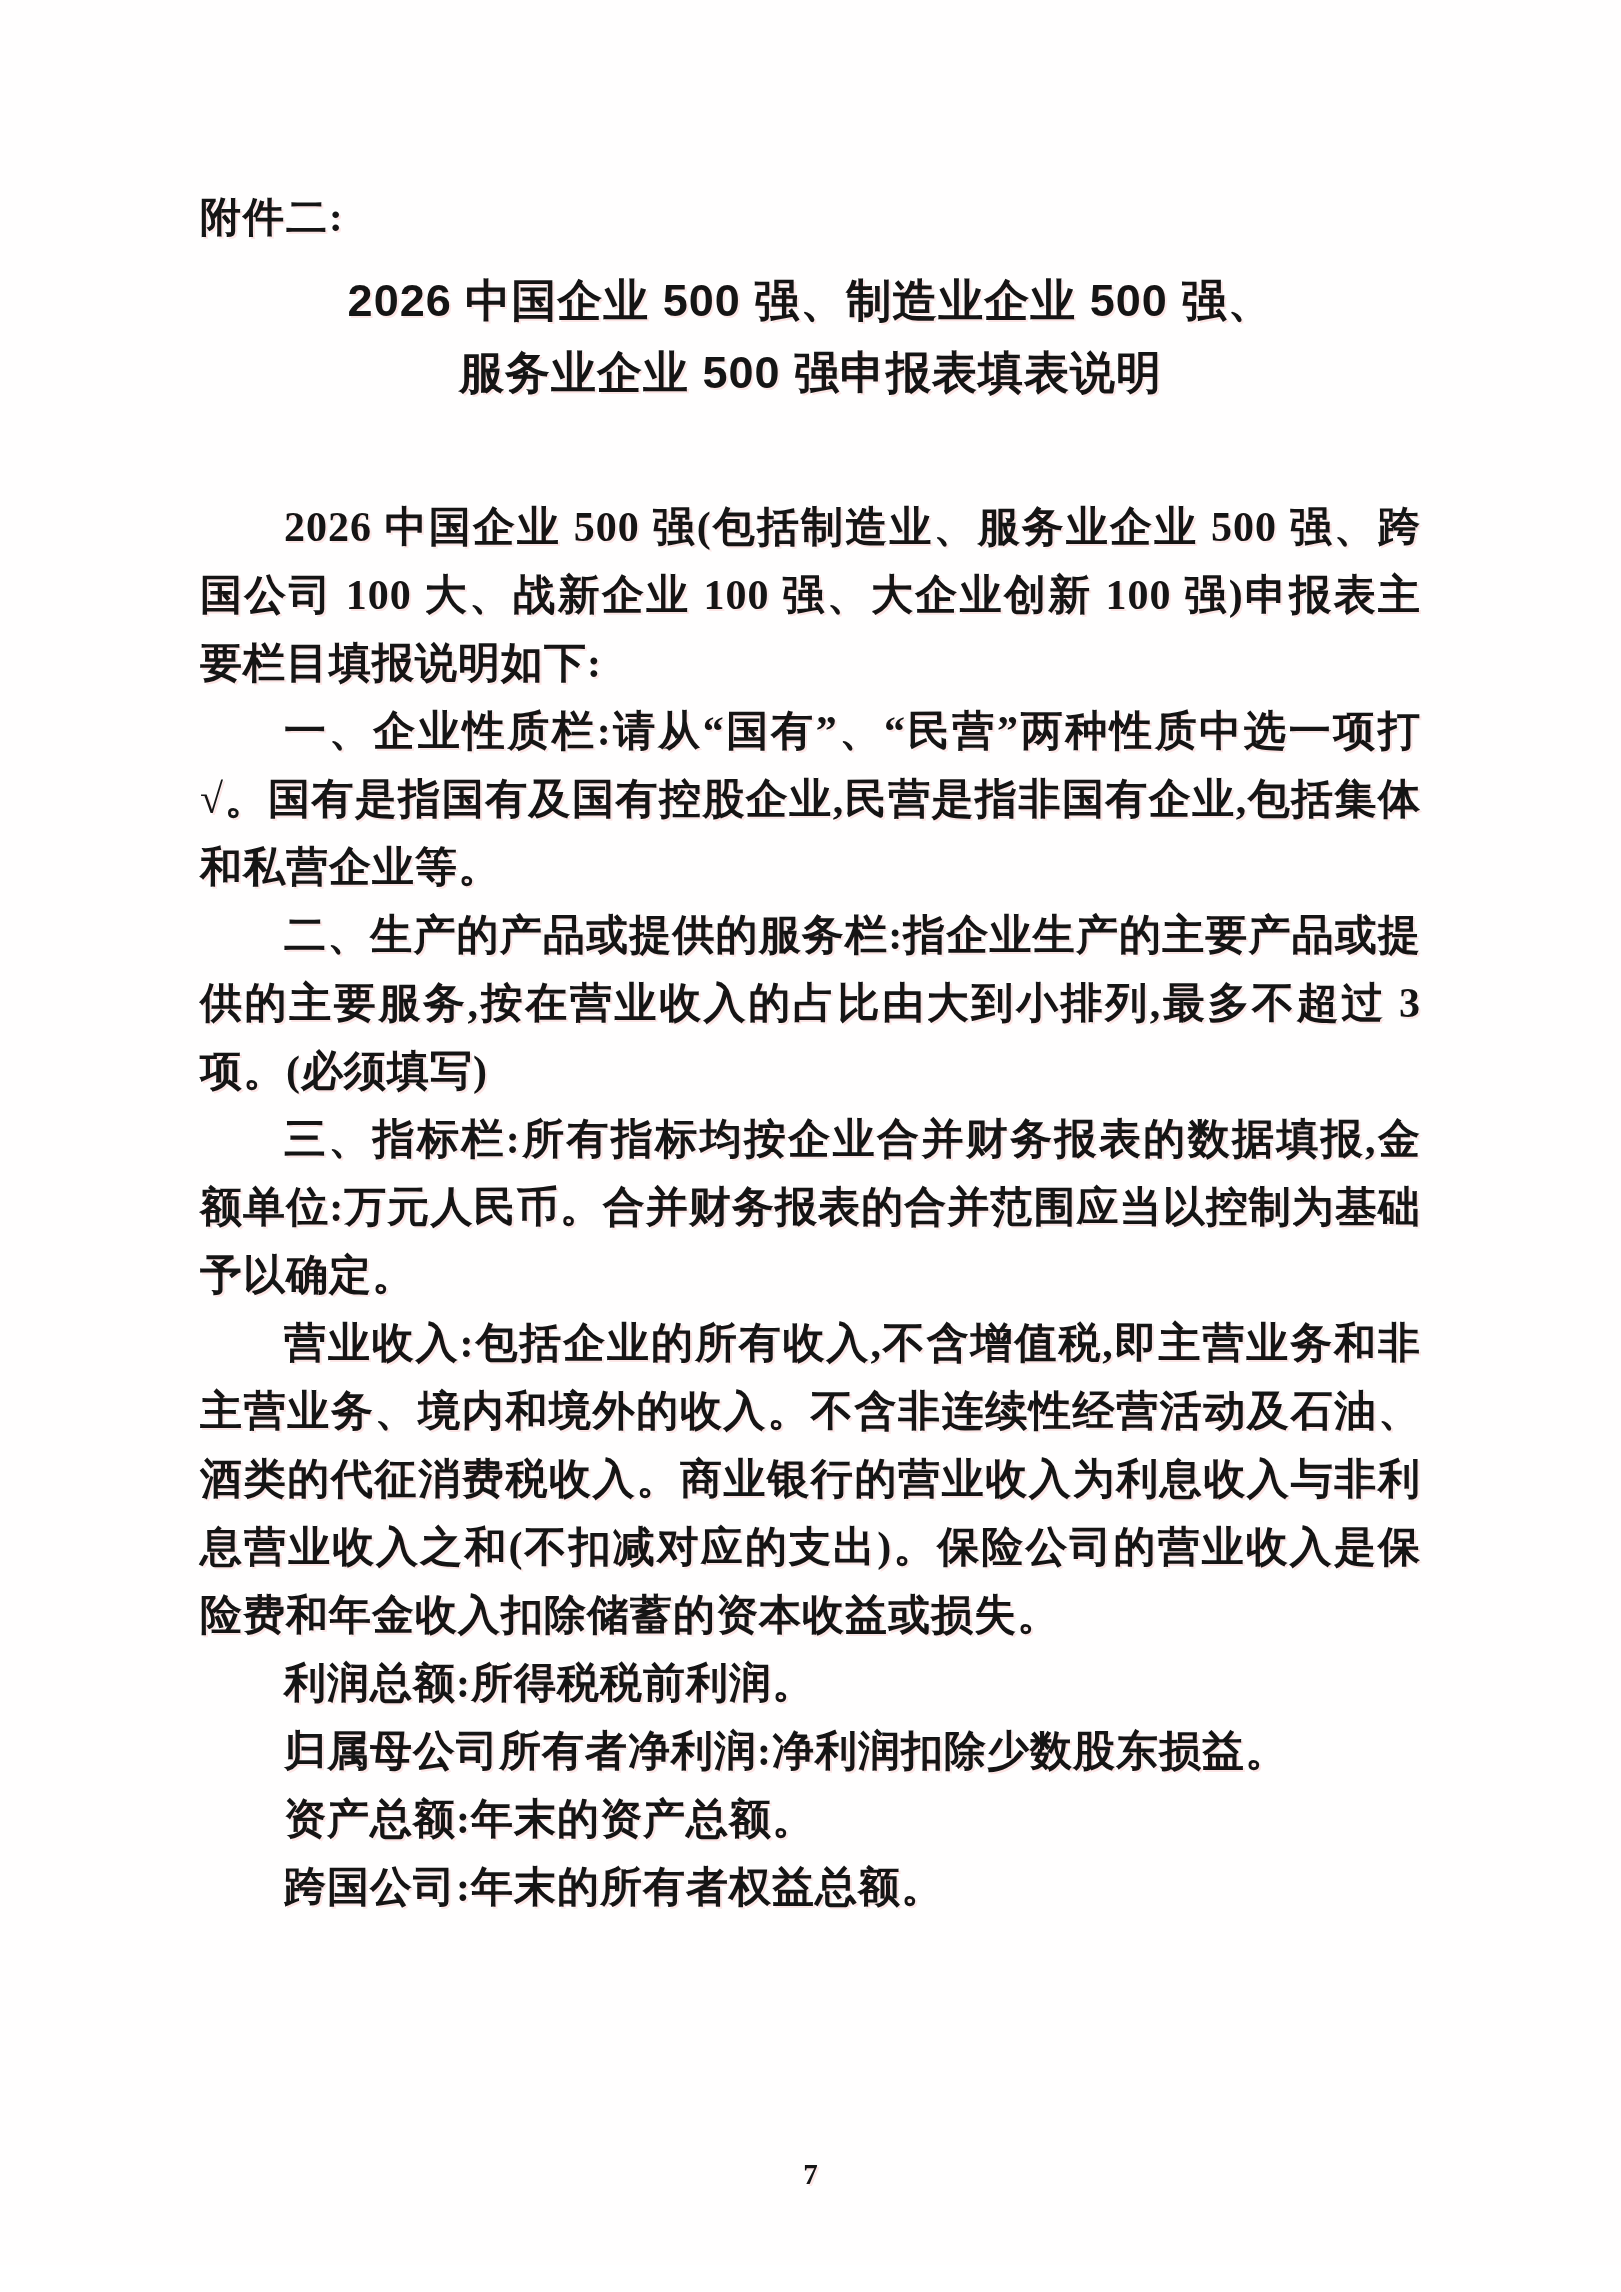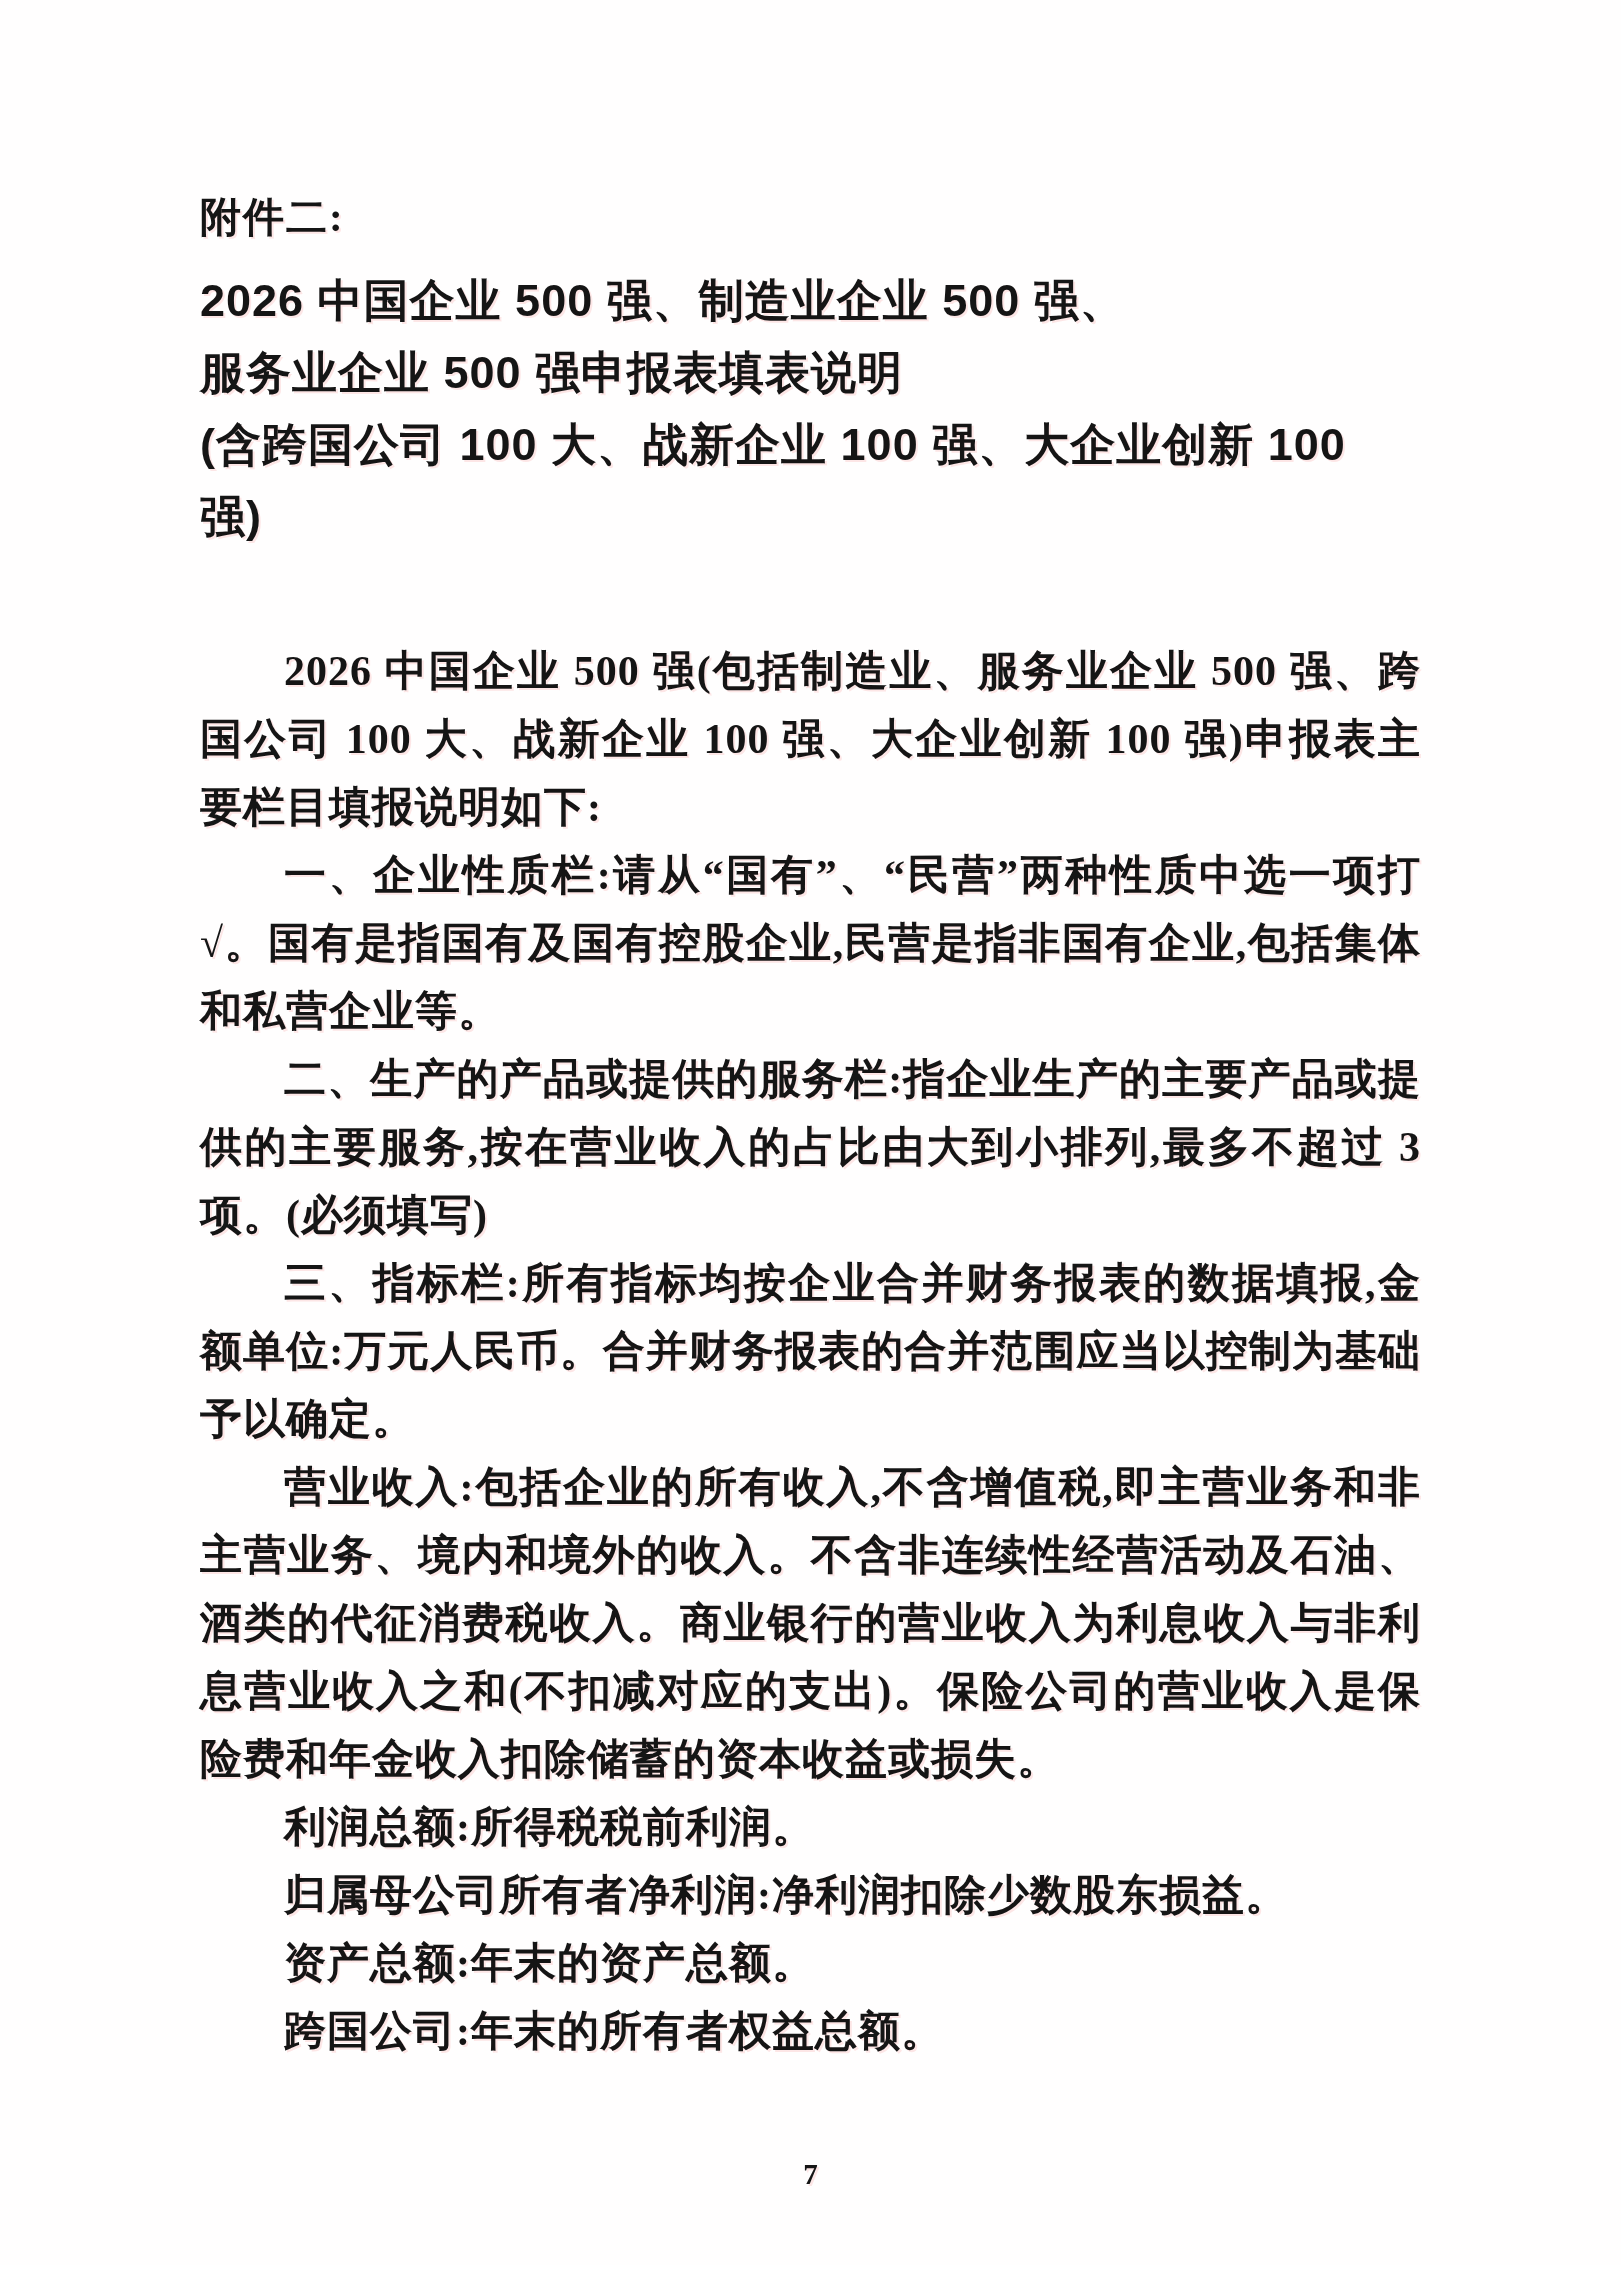--- a/index.html
+++ b/index.html
@@ -26,21 +26,21 @@
   }
   .attachment-label {
     font-family: "Liberation Serif", "DejaVu Serif", serif;
     font-size: 41px;
     font-weight: 600;
     line-height: 1.25;
     letter-spacing: 2px;
   }
   .doc-title {
     margin-top: 21.6px;
-    text-align: left;
+    text-align: center;
     font-family: "Liberation Sans", "DejaVu Sans", sans-serif;
     font-weight: 700;
     font-size: 45px;
     line-height: 72px;
     letter-spacing: 1px;
   }
   .body-text {
     margin-top: 84px;
     font-family: "Liberation Serif", "DejaVu Serif", serif;
     font-size: 42px;
@@ -69,21 +69,20 @@
 <body>
 
 <div class="page">
   <div class="content">
 
     <div class="attachment-label">附件二:</div>
 
     <div class="doc-title">
       <div>2026 中国企业 500 强、制造业企业 500 强、</div>
       <div>服务业企业 500 强申报表填表说明</div>
-      <div>(含跨国公司 100 大、战新企业 100 强、大企业创新 100 强)</div>
     </div>
 
     <div class="body-text">
       <p>2026 中国企业 500 强(包括制造业、服务业企业 500 强、跨国公司 100 大、战新企业 100 强、大企业创新 100 强)申报表主要栏目填报说明如下:</p>
       <p>一、企业性质栏:请从“国有”、“民营”两种性质中选一项打√。国有是指国有及国有控股企业,民营是指非国有企业,包括集体和私营企业等。</p>
       <p>二、生产的产品或提供的服务栏:指企业生产的主要产品或提供的主要服务,按在营业收入的占比由大到小排列,最多不超过 3 项。(必须填写)</p>
       <p>三、指标栏:所有指标均按企业合并财务报表的数据填报,金额单位:万元人民币。合并财务报表的合并范围应当以控制为基础予以确定。</p>
       <p>营业收入:包括企业的所有收入,不含增值税,即主营业务和非主营业务、境内和境外的收入。不含非连续性经营活动及石油、酒类的代征消费税收入。商业银行的营业收入为利息收入与非利息营业收入之和(不扣减对应的支出)。保险公司的营业收入是保险费和年金收入扣除储蓄的资本收益或损失。</p>
       <p>利润总额:所得税税前利润。</p>
       <p>归属母公司所有者净利润:净利润扣除少数股东损益。</p>

